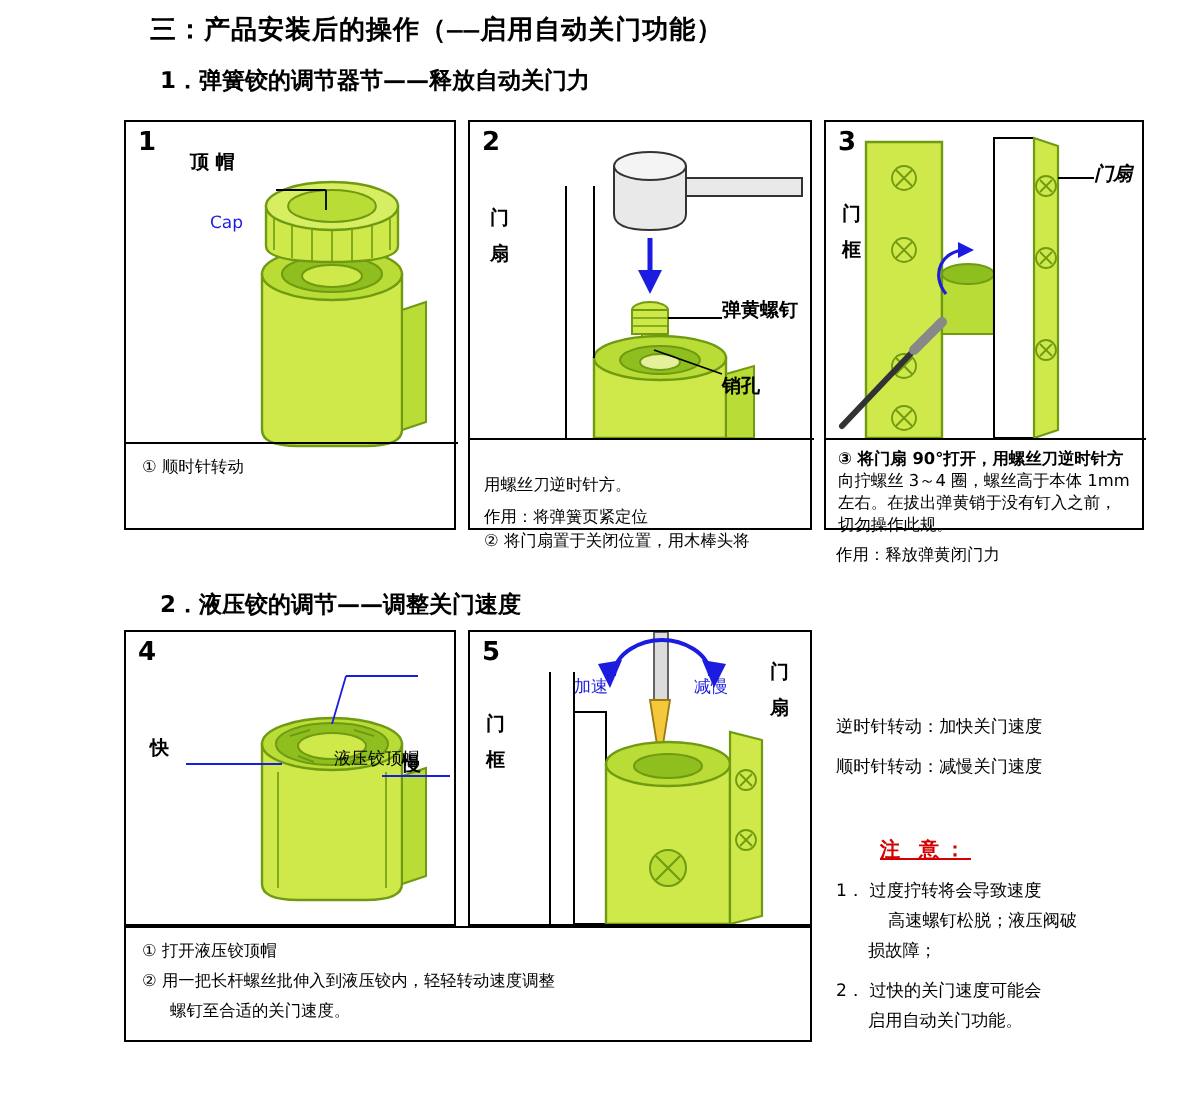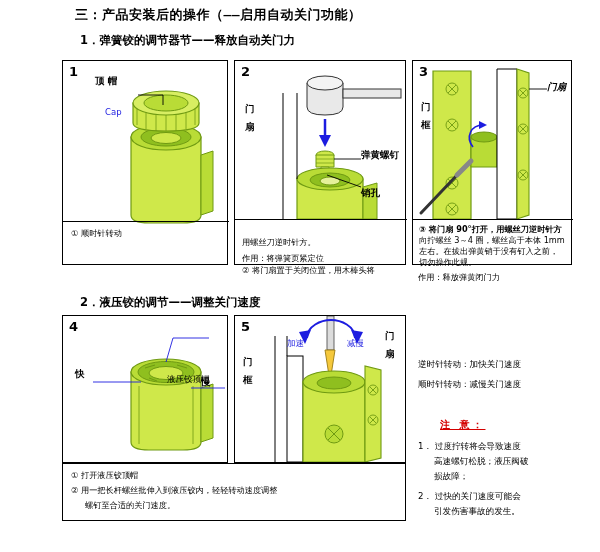--- a/index.html
+++ b/index.html
@@ -281,18 +281,18 @@
 
   <div class="abs panel" style="left:62px;top:463px;width:344px;height:58px;border-top:1.2px solid #000;">
     <div class="abs cap" style="left:8px;top:6px;width:330px;">① 打开液压铰顶帽</div>
     <div class="abs cap" style="left:8px;top:21px;width:330px;">② 用一把长杆螺丝批伸入到液压铰内，轻轻转动速度调整</div>
     <div class="abs cap" style="left:22px;top:36px;width:320px;">螺钉至合适的关门速度。</div>
   </div>
   <div class="abs notes" style="left:418px;top:378px;">顺时针转动：减慢关门速度</div>
 
   <div class="abs note-title" style="left:440px;top:418px;text-decoration:underline;">注 意：</div>
   <div class="abs notes" style="left:418px;top:440px;">1． 过度拧转将会导致速度</div>
-  <div class="abs notes" style="left:434px;top:455px;">高速螺钉松脱；液压阀破</div>
+  <div class="abs notes" style="left:444px;top:455px;">高速螺钉松脱；液压阀破</div>
   <div class="abs notes" style="left:434px;top:470px;">损故障；</div>
   <div class="abs notes" style="left:418px;top:490px;">2． 过快的关门速度可能会</div>
-  <div class="abs notes" style="left:434px;top:505px;">引发伤害事故的发生。</div>
+  <div class="abs notes" style="left:434px;top:505px;">启用自动关门功能。</div>
 
 </div>
 
 </body></html>

